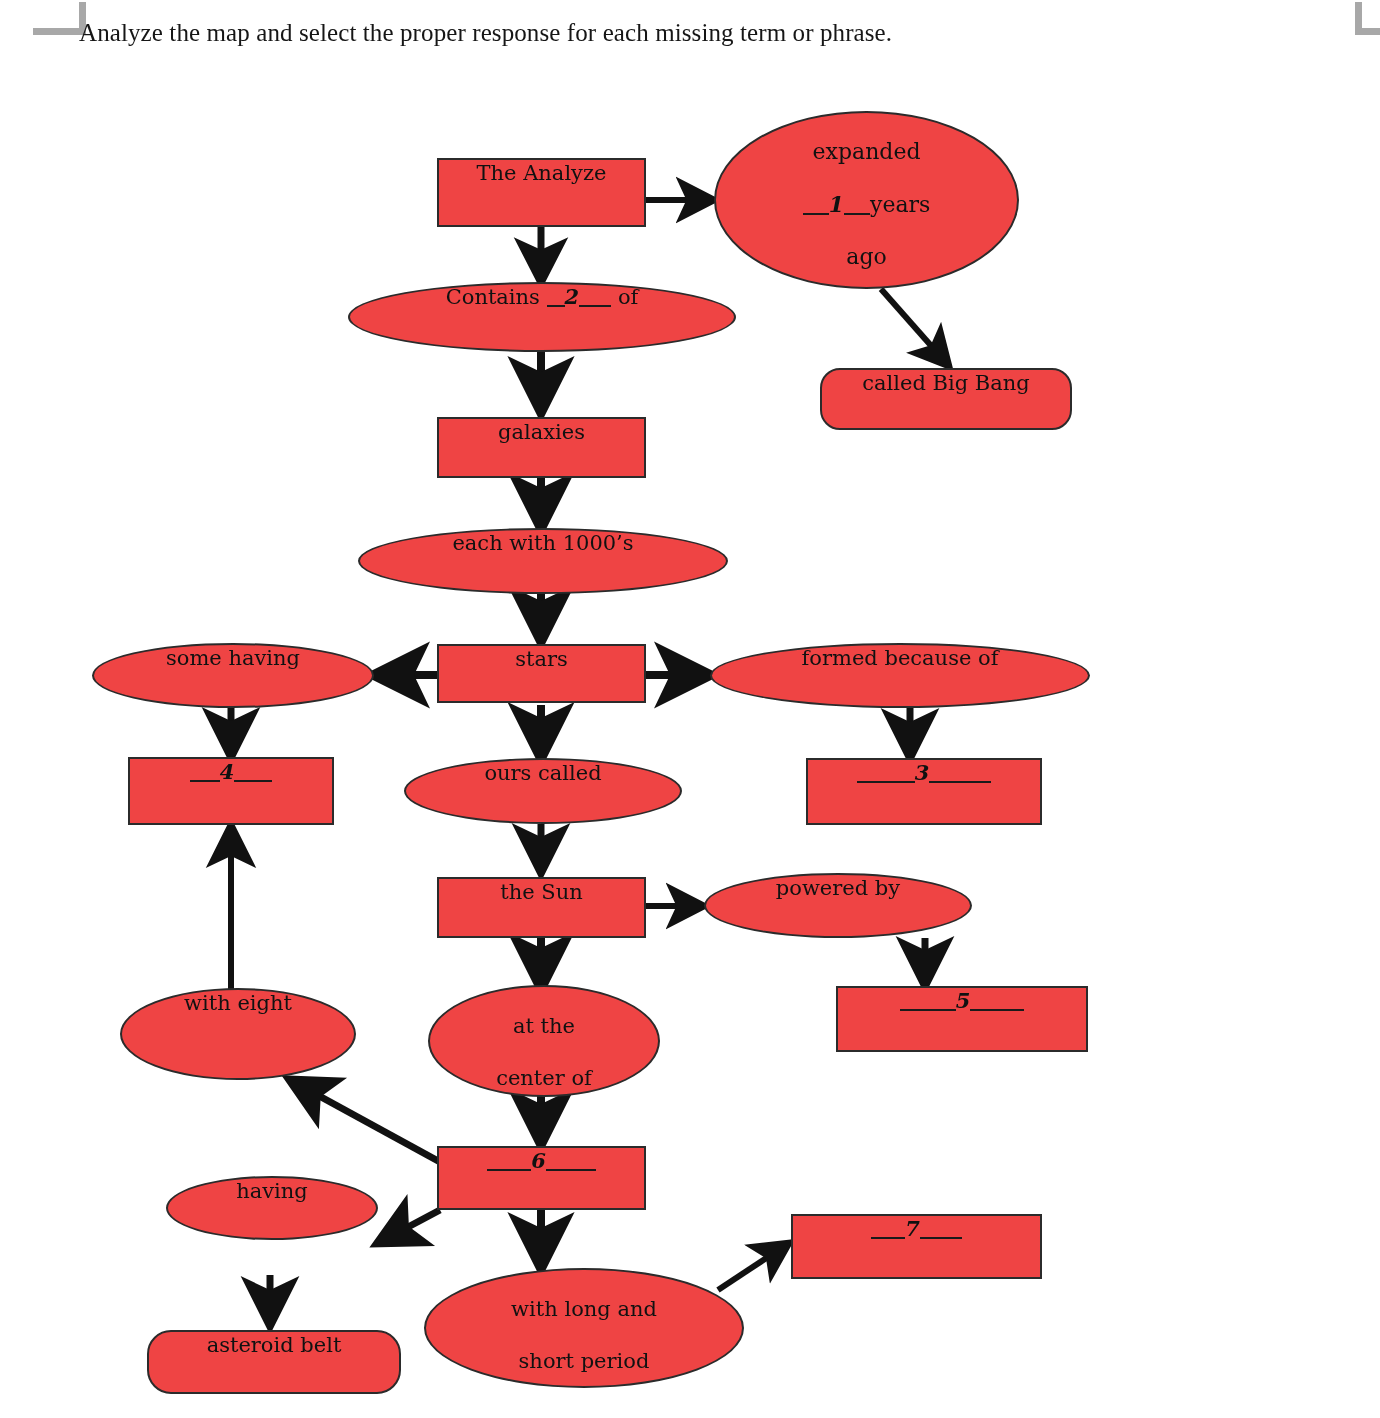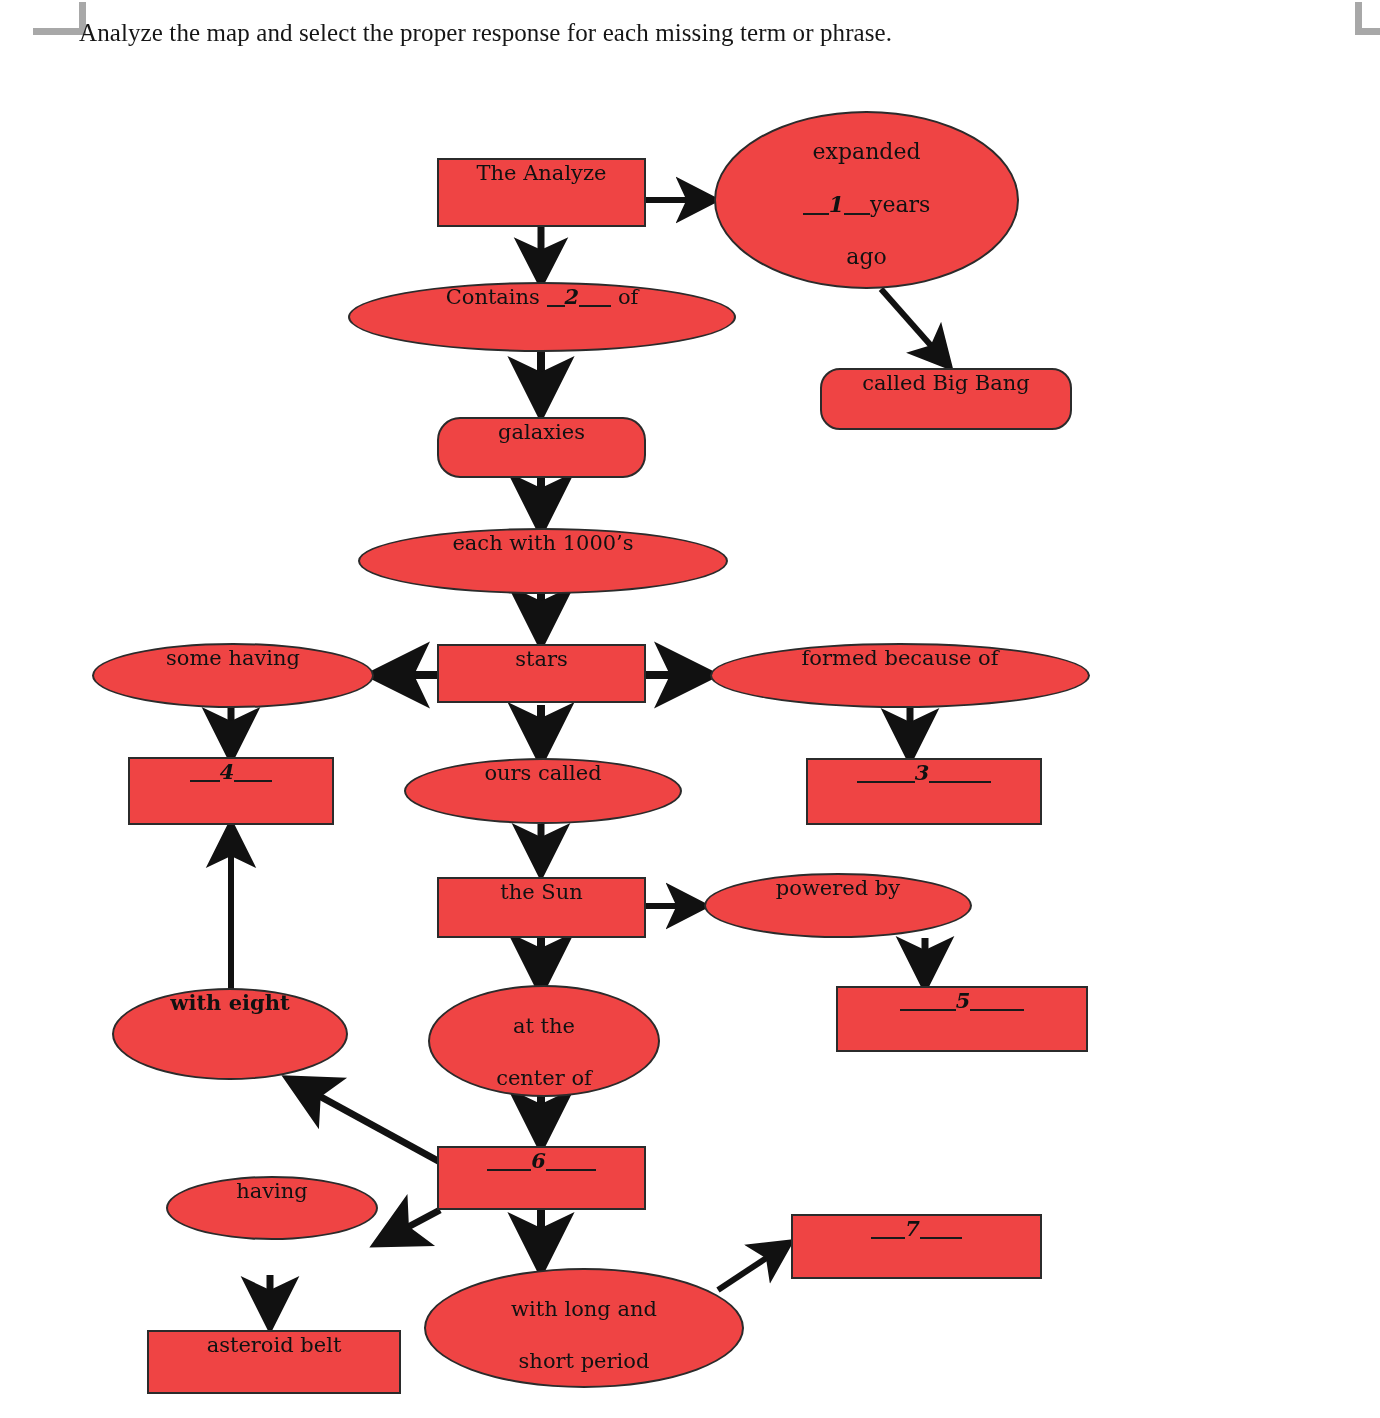--- a/index.html
+++ b/index.html
@@ -181,21 +181,21 @@
   </div>
 
   <div class="node box" style="left:820px; top:368px; width:252px; height:62px;border-radius:20px;">
     <span class="label">called Big Bang</span>
   </div>
 
   <div class="node ellipse" style="left:348px; top:282px; width:388px; height:70px;">
     <span class="label"><span>Contains</span> <span class="blank-line" style="width:18px;"></span><span class="blank-num">2</span><span class="blank-line" style="width:32px;"></span> <span>of</span></span>
   </div>
 
-  <div class="node box" style="left:437px; top:417px; width:209px; height:61px;border-radius:23px;">
+  <div class="node box" style="left:437px; top:417px; width:209px; height:61px;">
     <span class="label">galaxies</span>
   </div>
 
   <div class="node ellipse" style="left:358px; top:528px; width:370px; height:66px;">
     <span class="label">each with 1000’s</span>
   </div>
 
   <div class="node box" style="left:437px; top:644px; width:209px; height:59px;">
     <span class="label">stars</span>
   </div>
@@ -225,40 +225,40 @@
   </div>
 
   <div class="node ellipse" style="left:704px; top:873px; width:268px; height:65px;">
     <span class="label">powered by</span>
   </div>
 
   <div class="node box" style="left:836px; top:986px; width:252px; height:66px;">
     <span class="label"><span class="blank-line" style="width:56px;"></span><span class="blank-num">5</span><span class="blank-line" style="width:54px;"></span></span>
   </div>
 
-  <div class="node ellipse" style="left:112px; top:988px; width:236px; height:92px;font-weight:bold;">
+  <div class="node ellipse" style="left:120px; top:988px; width:236px; height:92px;">
     <span class="label">with eight</span>
   </div>
 
   <div class="node ellipse" style="left:428px; top:985px; width:232px; height:112px;">
     <span class="label">
       <span>at the</span><br>
       <span>center of</span>
     </span>
   </div>
 
   <div class="node box" style="left:437px; top:1146px; width:209px; height:64px;">
     <span class="label"><span class="blank-line" style="width:44px;"></span><span class="blank-num">6</span><span class="blank-line" style="width:50px;"></span></span>
   </div>
 
   <div class="node ellipse" style="left:166px; top:1176px; width:212px; height:64px;">
     <span class="label">having</span>
   </div>
 
-  <div class="node box" style="left:147px; top:1330px; width:254px; height:64px;">
+  <div class="node box" style="left:147px; top:1330px; width:254px; height:64px;border-radius:24px;">
     <span class="label">asteroid belt</span>
   </div>
 
   <div class="node ellipse" style="left:424px; top:1268px; width:320px; height:120px;">
     <span class="label">
       <span>with long and</span><br>
       <span>short period</span>
     </span>
   </div>
 

